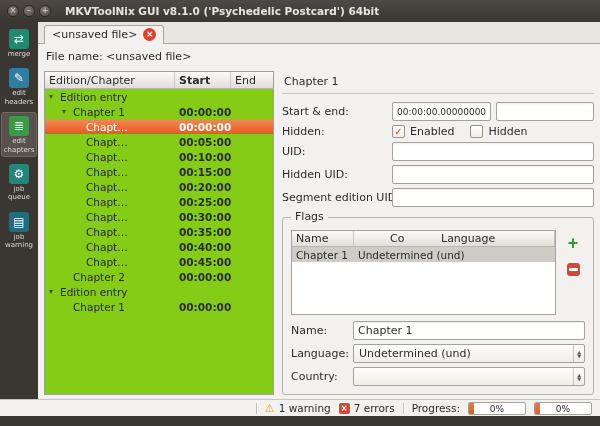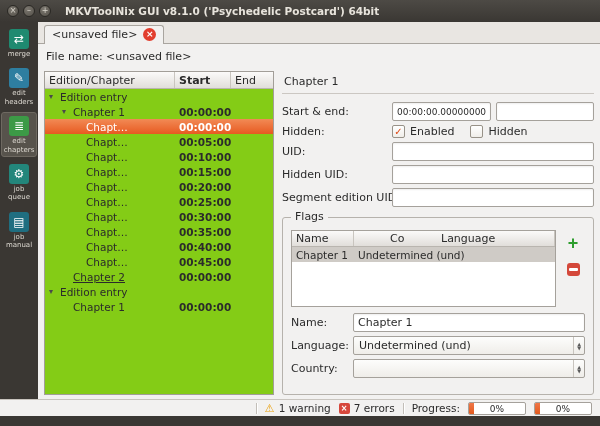--- a/index.html
+++ b/index.html
@@ -162,21 +162,21 @@
         <div class="sbitem active">
           <span class="sbicon" style="background: rgb(60, 154, 70);">≣</span>
           <span class="sblabel">edit chapters</span>
         </div>
         <div class="sbitem">
           <span class="sbicon" style="background: rgb(35, 134, 123);">⚙</span>
           <span class="sblabel">job queue</span>
         </div>
         <div class="sbitem">
           <span class="sbicon" style="background: rgb(31, 110, 128);">▤</span>
-          <span class="sblabel">job manual</span>
+          <span class="sblabel">job warning</span>
         </div>
       </div>
 
     <div class="content">
 
       <div class="tabbar">
         <div class="tab">
           <span>&lt;unsaved file&gt;</span>
           <span class="tab-close">×</span>
         </div>
@@ -288,21 +288,21 @@
               </div>
               <div class="trow">
                 <div class="tc c1" style="padding-left: 30px;">
                   <span class="exp"></span>
                   <span class="tlabel">Chapt…</span>
                 </div>
                 <div class="tc c2">00:45:00</div>
                 <div class="tc c3"></div>
               </div>
               <div class="trow">
-                <div class="tc c1" style="padding-left: 17px; text-decoration: underline;">
+                <div class="tc c1" style="padding-left: 17px;">
                   <span class="exp"></span>
                   <span class="tlabel">Chapter 2</span>
                 </div>
                 <div class="tc c2">00:00:00</div>
                 <div class="tc c3"></div>
               </div>
               <div class="trow">
                 <div class="tc c1" style="padding-left: 4px;">
                   <span class="exp">▾</span>
                   <span class="tlabel">Edition entry</span>
@@ -409,21 +409,21 @@
                 <div class="combo">
                   <span class="combo-val">Undetermined (und)</span>
                   <span class="combo-arrows">
                       <span>▲</span>
                       <span>▼</span>
                     </span>
                 </div>
               </div>
             </div>
 
-            <div class="frow small" style="margin-bottom:8px;">
+            <div class="frow small" style="margin-bottom:0;">
               <span class="flabel">Country:</span>
               <div class="ffield">
                 <div class="combo">
                   <span class="combo-val"></span>
                   <span class="combo-arrows">
                       <span>▲</span>
                       <span>▼</span>
                     </span>
                 </div>
               </div>

